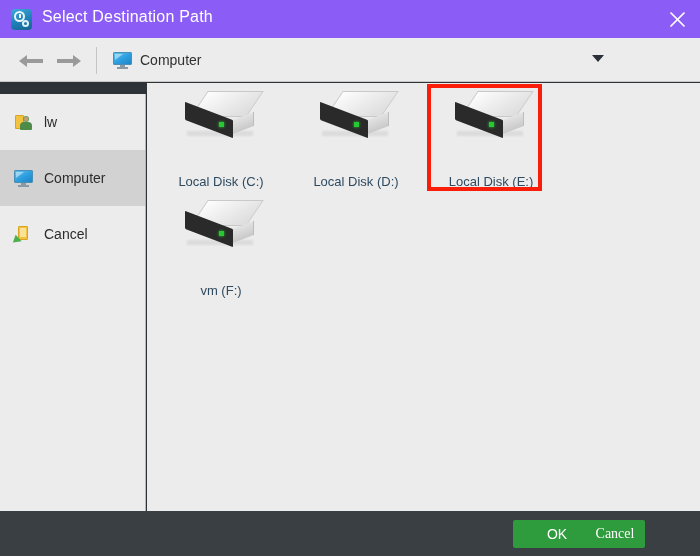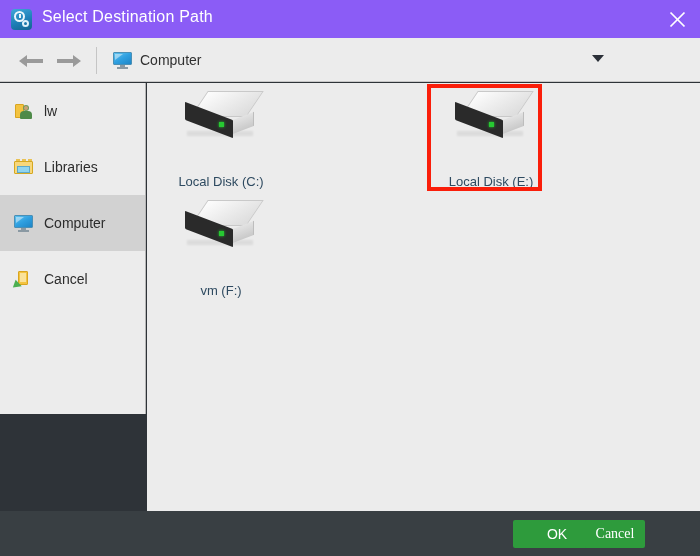--- a/index.html
+++ b/index.html
@@ -120,22 +120,22 @@
     display: flex; align-items: center; justify-content: center;
     cursor: pointer;
   }
   .tb-plus { left: 626px; }
   .tb-list { left: 665px; }
   .plus-h { position:absolute; left:5px; top:11px; width:12px; height:1.5px; background:#6e6e6e; }
   .plus-v { position:absolute; left:11px; top:5px; width:1.5px; height:12px; background:#6e6e6e; }
 
   
   .sidebar {
-    position: absolute; left: 0; top: 83px;
-    width: 146px; height: 331px;
+    position: absolute; left: 0; top: 94px;
+    width: 146px; height: 428px;
     background: #ececec;
     border-right: 1px solid #b6b6b6;
   }
   .side-item {
     position: relative;
     height: 56px;
     display: flex; align-items: center;
     padding-left: 14px;
     gap: 10px;
     cursor: pointer;
@@ -312,30 +312,20 @@
     <div class="side-item">
       <span class="ico ico-user">
         <span class="f-back"></span>
           <span class="head"></span>
           <span class="face"></span>
           <span class="body"></span>
       </span>
       <span class="side-label">lw</span>
     </div>
 
-    <div class="side-item">
-      <span class="ico ico-lib">
-        <span class="tab1"></span>
-          <span class="tab2"></span>
-          <span class="tab3"></span>
-        <span class="lb"></span>
-          <span class="inner"></span>
-      </span>
-      <span class="side-label">Libraries</span>
-    </div>
 
     <div class="side-item active">
       <span class="ico">
         <span class="monitor-ico" style="position:absolute;left:0;top:1px;">
           <span class="scr"></span>
             <span class="stand"></span>
             <span class="base"></span>
         </span>
       </span>
       <span class="side-label">Computer</span>
@@ -357,20 +347,30 @@
       <span class="hdd">
         <span class="shadow"></span>
           <span class="top"></span>
           <span class="right"></span>
           <span class="front"></span>
           <span class="led"></span>
       </span>
       <span class="drive-label">Local Disk (C:)</span>
     </div>
 
+    <div class="drive" style="left:155px; top:4px;">
+      <span class="hdd">
+        <span class="shadow"></span>
+          <span class="top"></span>
+          <span class="right"></span>
+          <span class="front"></span>
+          <span class="led"></span>
+      </span>
+      <span class="drive-label">Local Disk (D:)</span>
+    </div>
 
     <div class="drive" style="left:290px; top:4px;">
       <span class="hdd">
         <span class="shadow"></span>
           <span class="top"></span>
           <span class="right"></span>
           <span class="front"></span>
           <span class="led"></span>
       </span>
       <span class="drive-label">Local Disk (E:)</span>

